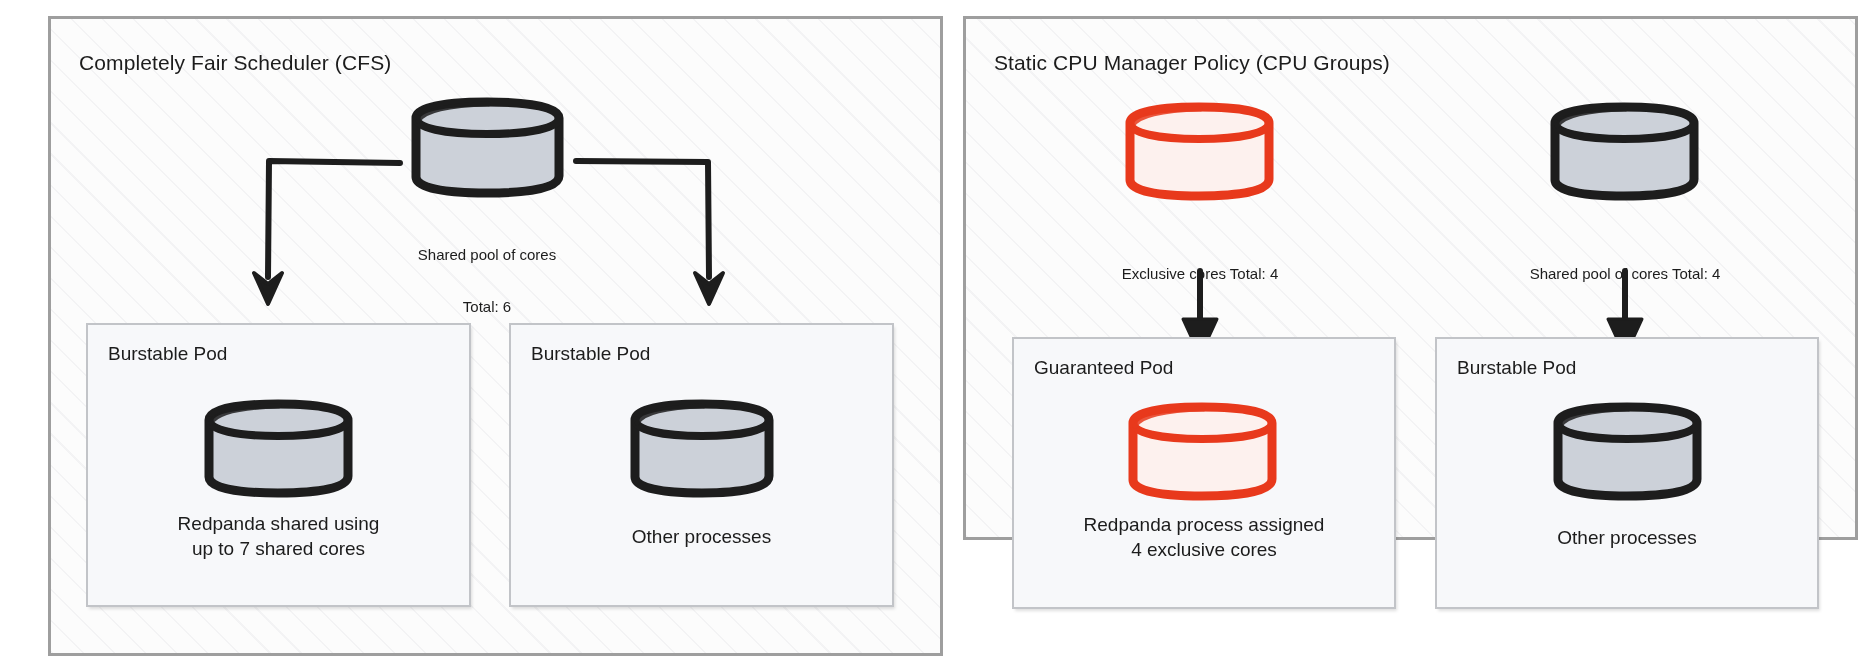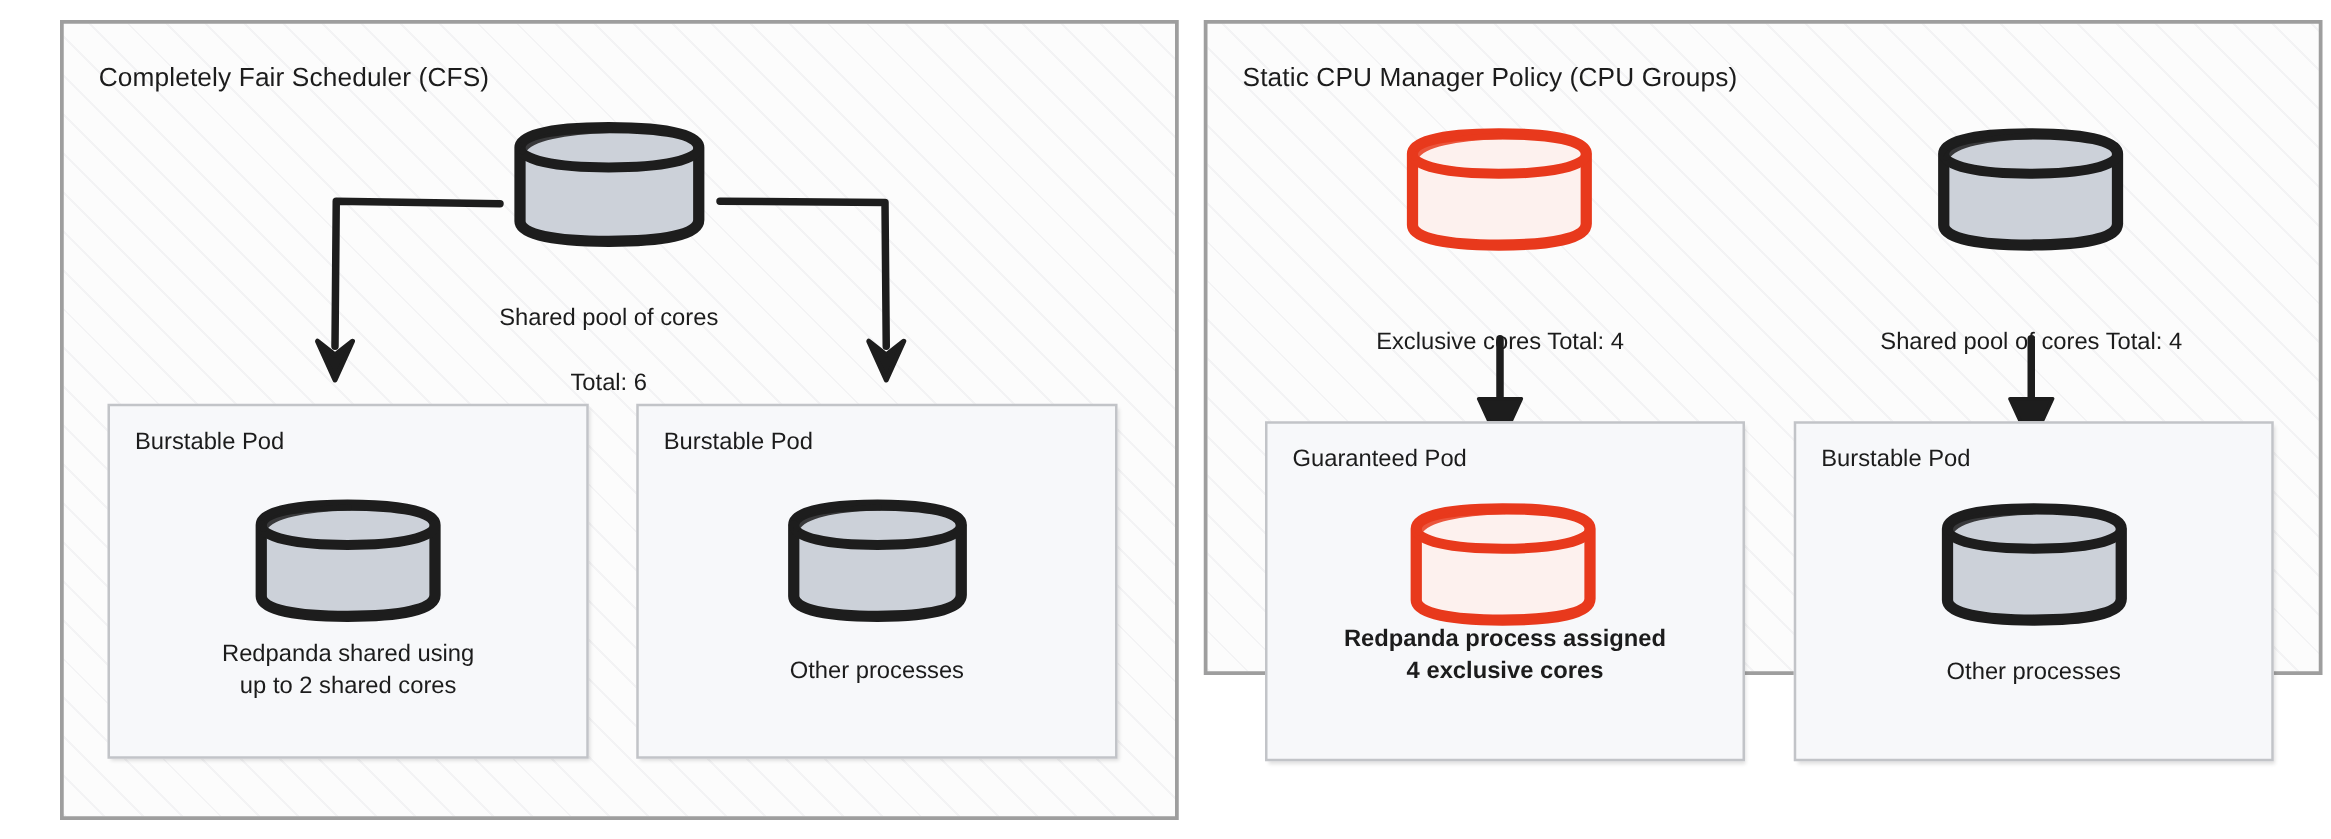--- a/index.html
+++ b/index.html
@@ -72,21 +72,21 @@
     text-align: center;
     font-size: 19px;
     line-height: 25px;
     color: #1c1c1c;
   }
 
   
   .caption {
     position: absolute;
     text-align: center;
-    font-size: 19px;
+    font-size: 15px;
     line-height: 26px;
     color: #1c1c1c;
     white-space: pre-line;
   }
 
   
   .layer {
     position: absolute;
     left: 0; top: 0;
     width: 1865px;
@@ -126,21 +126,21 @@
     <g>
       <path d="M556 161 L688 162 L689 277" fill="none" stroke="#1d1d1d" stroke-width="6" stroke-linecap="round" stroke-linejoin="round"></path>
       <path d="M675 273 L689 304 L703 273 L689 284 Z" fill="#1d1d1d" stroke="#1d1d1d" stroke-width="4" stroke-linejoin="round"></path>
     </g>
   </svg>
 
   <div class="pod" style="left:66px; top:323px; width:385px; height:284px;">
     <div class="pod-title">Burstable Pod</div>
     <div class="pod-caption" style="top:186px;">
       <div>Redpanda shared using</div>
-      <div>up to 2 shared cores</div>
+      <div>up to 7 shared cores</div>
     </div>
   </div>
 
   <svg class="cyl" style="left:176px; top:400px;" width="165" height="98" viewBox="0 0 165 98">
     <path d="M13 20 C13 9, 41 4, 82 4 C124 4, 152 9, 152 20 L152 76 C152 88, 124 93, 82 93 C41 93, 13 88, 13 77 Z" fill="#ccd1d9" stroke="#1d1d1d" stroke-width="9" stroke-linejoin="round" stroke-linecap="round"></path>
     <path d="M13 20 C13 30, 41 36, 82 36 C124 36, 152 30, 152 20" fill="none" stroke="#1d1d1d" stroke-width="8" stroke-linecap="round"></path>
     <path d="M15 23 C21 12, 48 7, 83 6" fill="none" stroke="#1d1d1d" stroke-width="5" stroke-linecap="round" opacity="0.85"></path>
   </svg>
 
   <div class="pod" style="left:489px; top:323px; width:385px; height:284px;">
@@ -186,21 +186,21 @@
       <path d="M1163 319 L1180 356 L1197 319 Z" fill="#1d1d1d" stroke="#1d1d1d" stroke-width="3" stroke-linejoin="round"></path>
     </g>
     <g>
       <path d="M1605 271 L1605 323" fill="none" stroke="#1d1d1d" stroke-width="6" stroke-linecap="round"></path>
       <path d="M1588 319 L1605 356 L1622 319 Z" fill="#1d1d1d" stroke="#1d1d1d" stroke-width="3" stroke-linejoin="round"></path>
     </g>
   </svg>
 
   <div class="pod" style="left:992px; top:337px; width:384px; height:272px;">
     <div class="pod-title">Guaranteed Pod</div>
-    <div class="pod-caption" style="top:160px;font-weight:bold;">
+    <div class="pod-caption" style="top:173px;">
       <div>Redpanda process assigned</div>
       <div>4 exclusive cores</div>
     </div>
   </div>
 
   <svg class="cyl" style="left:1100px; top:403px;" width="165" height="98" viewBox="0 0 165 98">
     <path d="M13 20 C13 9, 41 4, 82 4 C124 4, 152 9, 152 20 L152 76 C152 88, 124 93, 82 93 C41 93, 13 88, 13 77 Z" fill="#fdf1ee" stroke="#e8391c" stroke-width="9" stroke-linejoin="round" stroke-linecap="round"></path>
     <path d="M13 20 C13 30, 41 36, 82 36 C124 36, 152 30, 152 20" fill="none" stroke="#e8391c" stroke-width="8" stroke-linecap="round"></path>
     <path d="M15 23 C21 12, 48 7, 83 6" fill="none" stroke="#e8391c" stroke-width="5" stroke-linecap="round" opacity="0.85"></path>
   </svg>

